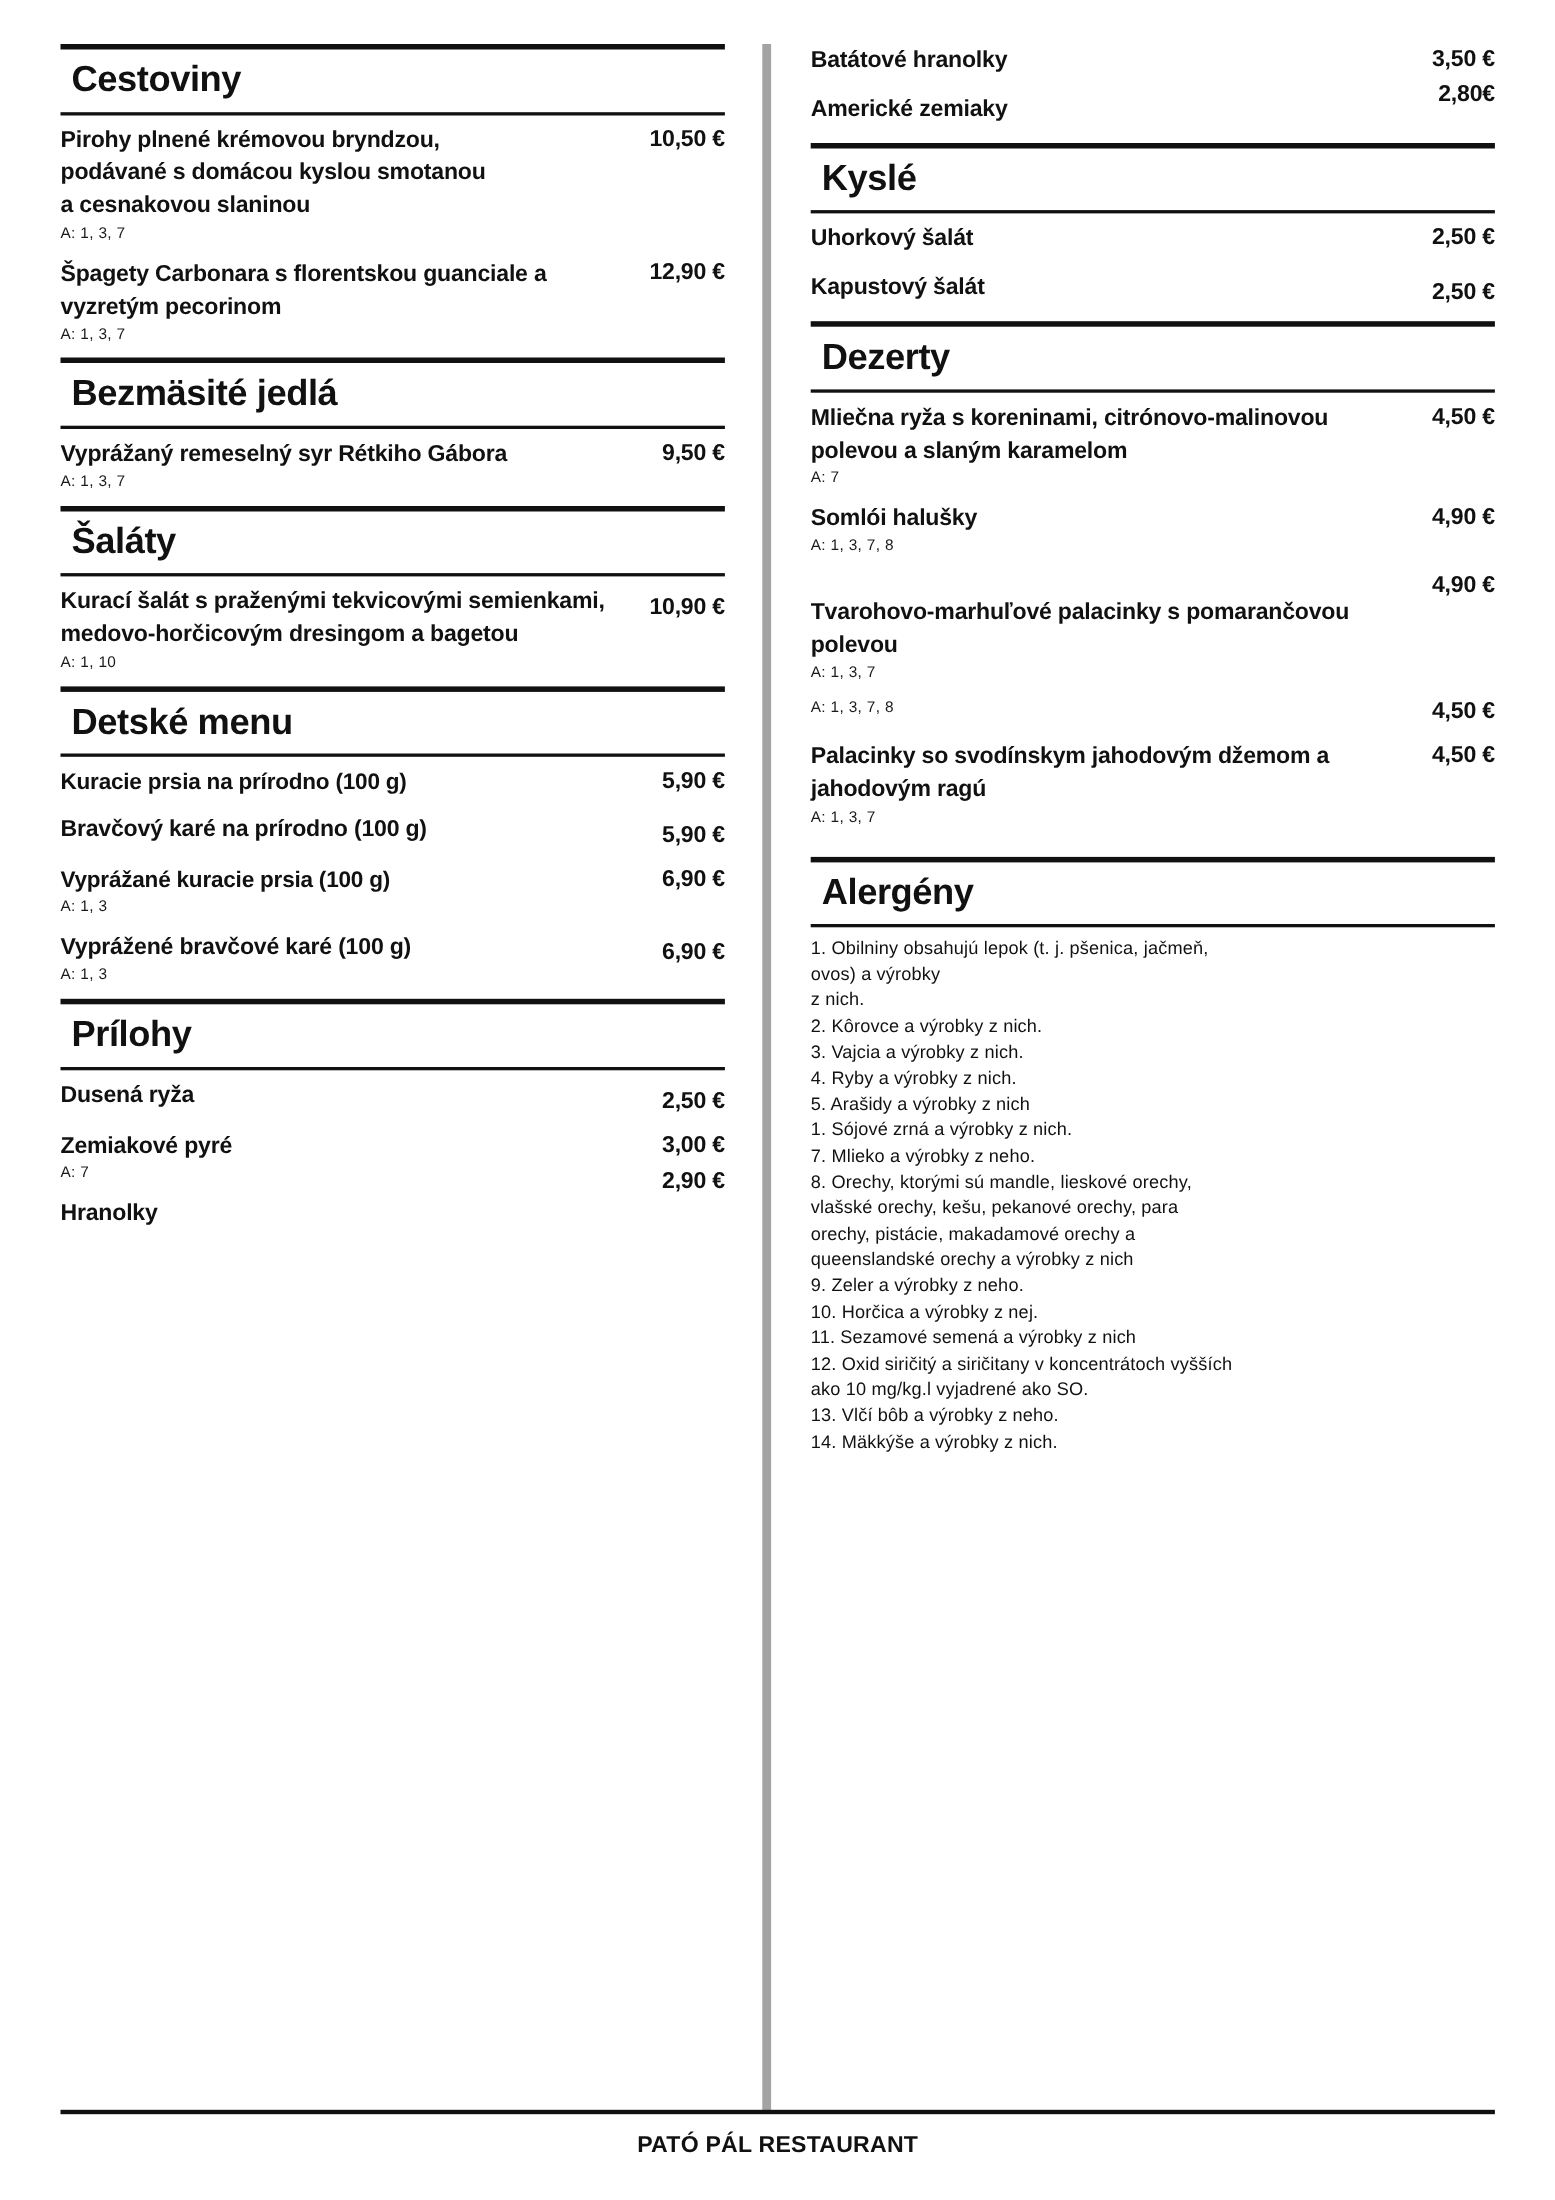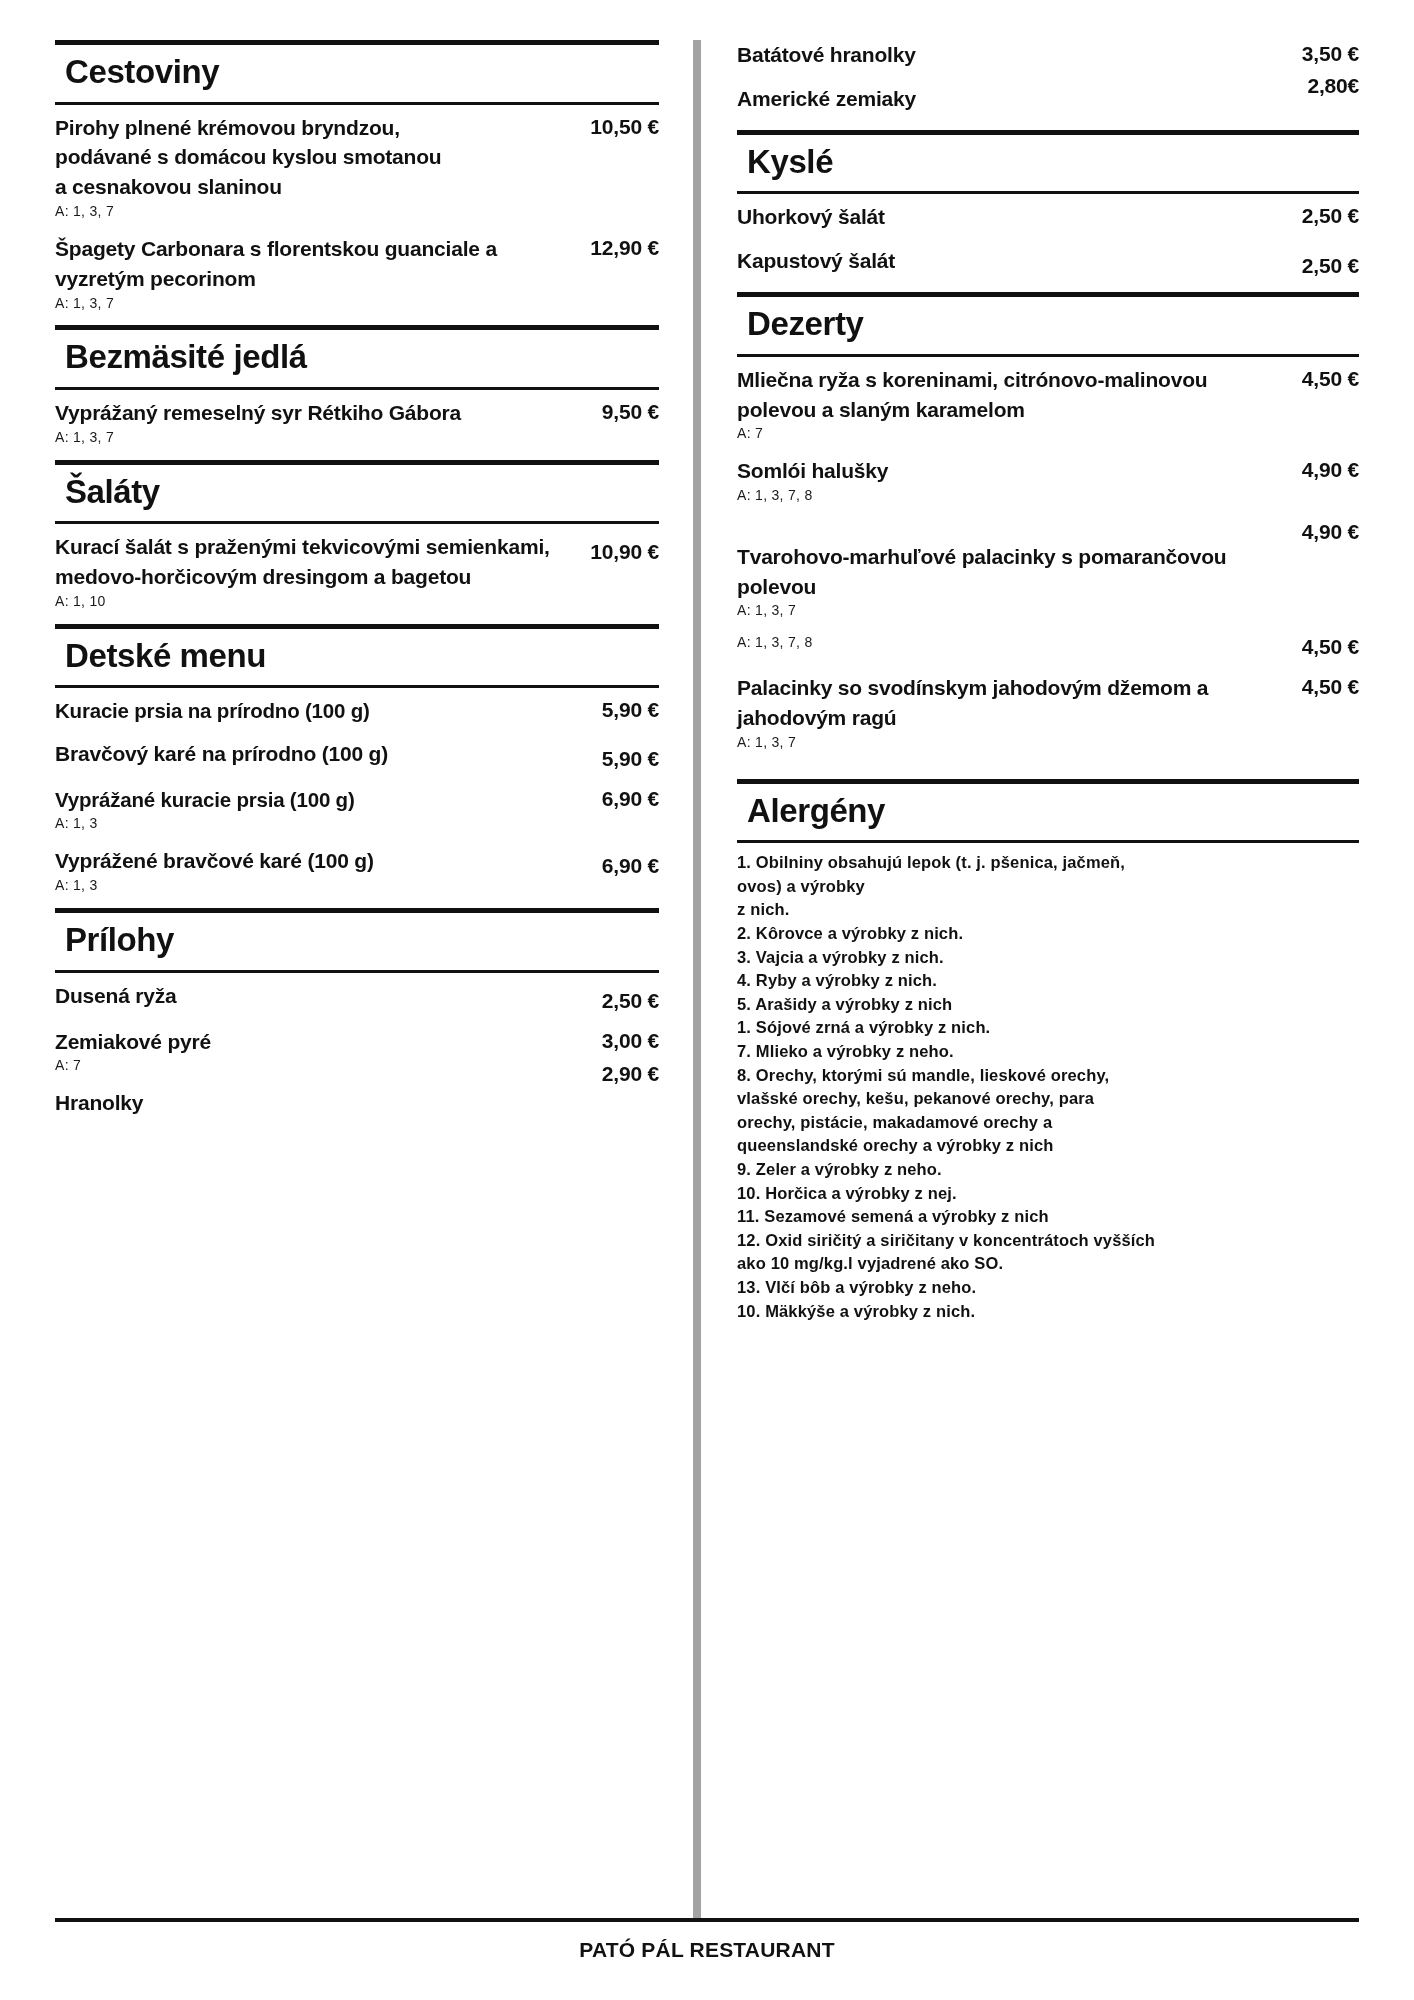--- a/index.html
+++ b/index.html
@@ -105,21 +105,20 @@
   }
   .p-mid   { padding-top: 8px; }
   .p-tiny  { padding-top: 2px; }
 
   
   .aller-list {
     font-size: 16.5px;
     line-height: 1.43;
     letter-spacing: 0.15px;
     padding-top: 8px;
-    font-weight: bold;
   }
   .aller-list div { white-space: pre-wrap; }
 
   
   .footer {
     position: absolute;
     left: 55px;
     right: 55px;
     bottom: 38px;
   }
@@ -355,21 +354,21 @@
           <div style="white-space: pre-wrap;">8. Orechy, ktorými sú mandle, lieskové orechy,
 vlašské orechy, kešu, pekanové orechy, para
 orechy, pistácie, makadamové orechy a
 queenslandské orechy a výrobky z nich</div>
           <div style="white-space: pre-wrap;">9. Zeler a výrobky z neho.</div>
           <div style="white-space: pre-wrap;">10. Horčica a výrobky z nej.</div>
           <div style="white-space: pre-wrap;">11. Sezamové semená a výrobky z nich</div>
           <div style="white-space: pre-wrap;">12. Oxid siričitý a siričitany v koncentrátoch vyšších
 ako 10 mg/kg.l vyjadrené ako SO.</div>
           <div style="white-space: pre-wrap;">13. Vlčí bôb a výrobky z neho.</div>
-          <div style="white-space: pre-wrap;">10. Mäkkýše a výrobky z nich.</div>
+          <div style="white-space: pre-wrap;">14. Mäkkýše a výrobky z nich.</div>
         </div>
       </div>
 
     </div>
   </div>
 
   <div class="footer">
     <div class="footer-rule"></div>
     <div class="footer-text">PATÓ PÁL RESTAURANT</div>
   </div>

